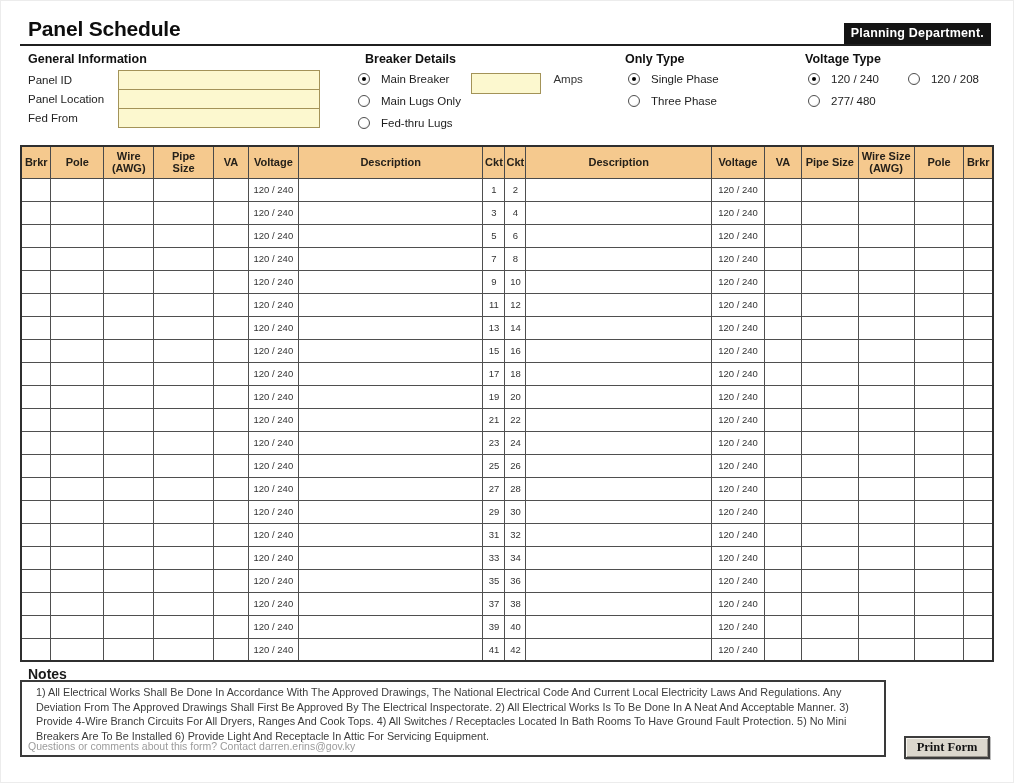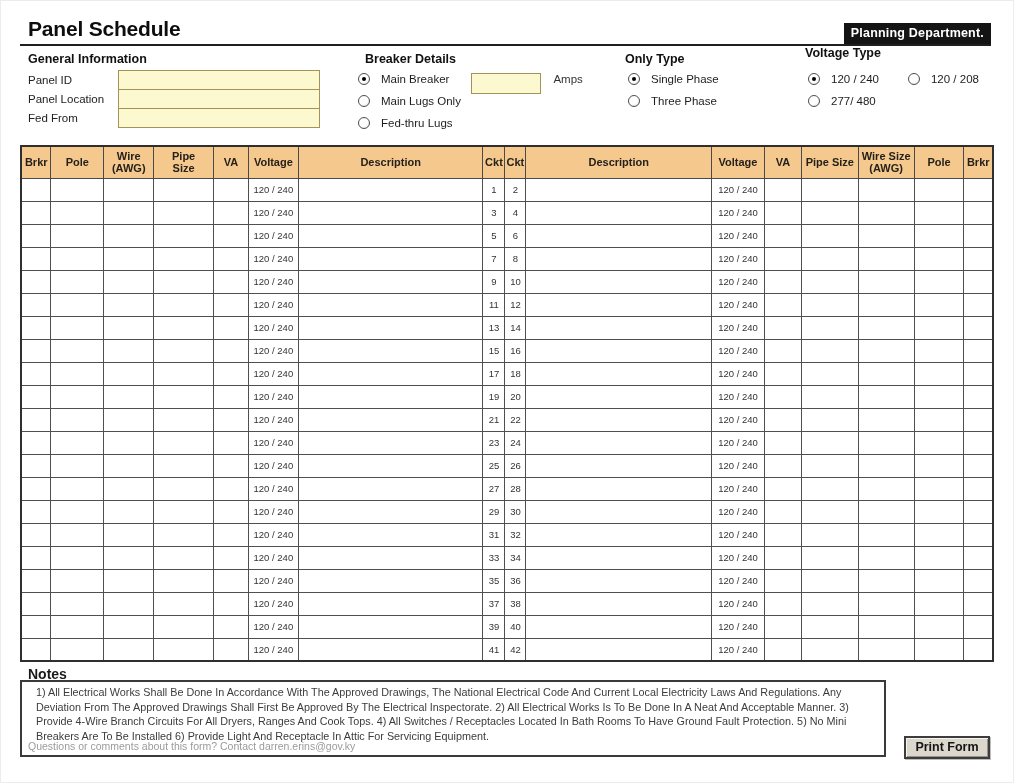--- a/index.html
+++ b/index.html
@@ -49,21 +49,21 @@
   
   .notes-heading { position:absolute; left:28px; top:666px; font-size:14px; font-weight:bold; }
   .notes-box { position:absolute; left:20px; top:680px; width:866px; height:77px;
                border:2px solid #3a3a3a; padding:3px 14px; }
   .notes-text { font-size:10.8px; line-height:1.35; color:#3c3c3c; }
   .contact { position:absolute; left:6px; bottom:3px; font-size:10.5px; color:#9b9b9b; }
 
   
   .print-btn { position:absolute; left:904px; top:736px; width:86px; height:23px;
                background:var(--button-bg,#dbd7cd); border:2px solid #3d3d3d; color:#141414;
-               font-family:Liberation Sans, sans-serif; font-size:12.5px; font-weight:bold;
+               font-family:Liberation Serif, serif; font-size:12.5px; font-weight:bold;
                box-shadow: inset 1px 1px 0 #f6f4ef, inset -1px -1px 0 #96928a, 1px 1px 0 #bdbdbd;
                text-align:center; line-height:19px; cursor:pointer; }
 </style>
 </head>
 <body>
 
 <div class="page">
 
   <div class="title">Panel Schedule</div>
   <div class="badge">Planning Department.</div>
@@ -108,21 +108,21 @@
     <div class="opt-row">
       <span class="radio checked"></span>
       <span class="opt-label">Single Phase</span>
     </div>
     <div class="opt-row">
       <span class="radio"></span>
       <span class="opt-label">Three Phase</span>
     </div>
   </div>
 
-  <div class="sec-heading" style="left:805px; top:46px;text-align:center;">Voltage Type</div>
+  <div class="sec-heading" style="left:805px; top:52px;text-align:center;">Voltage Type</div>
   <div class="opt-rows" style="left:808px; top:73px;">
     <div class="vt-row1">
       <div class="opt-row">
         <span class="radio checked"></span>
         <span class="opt-label">120 / 240</span>
       </div>
       <div class="opt-row vt-pair2">
         <span class="radio"></span>
         <span class="opt-label">120 / 208</span>
       </div>

